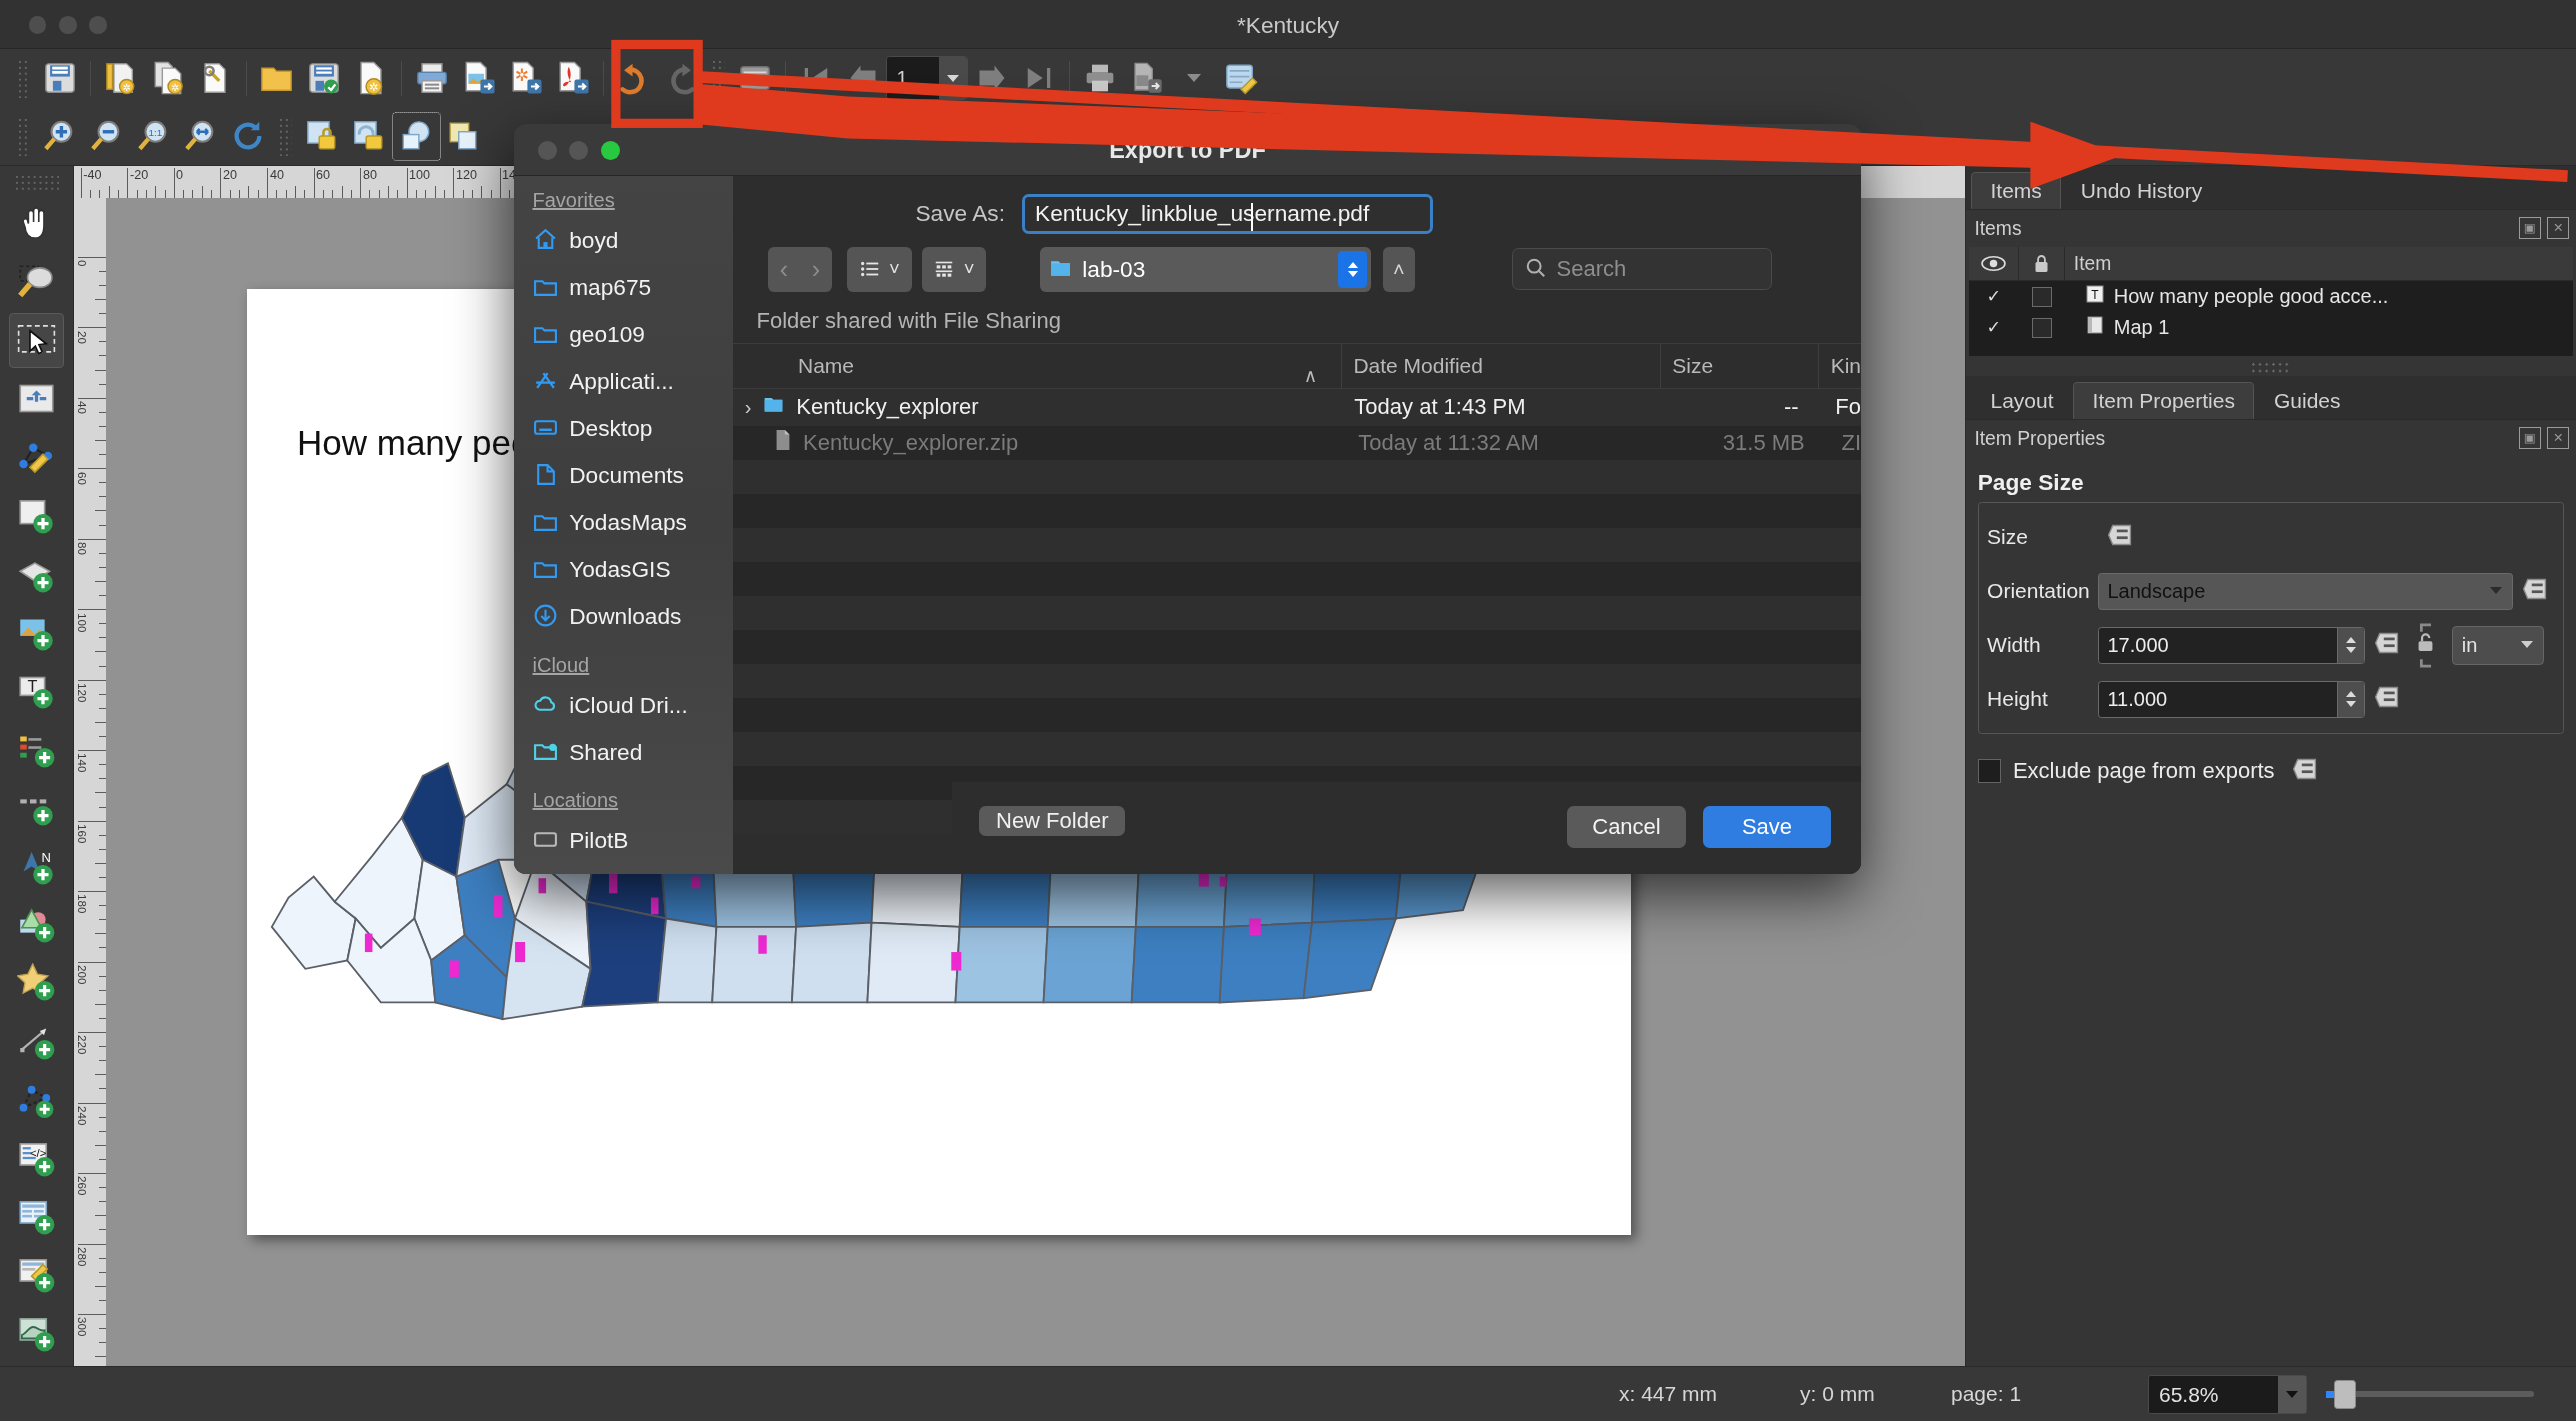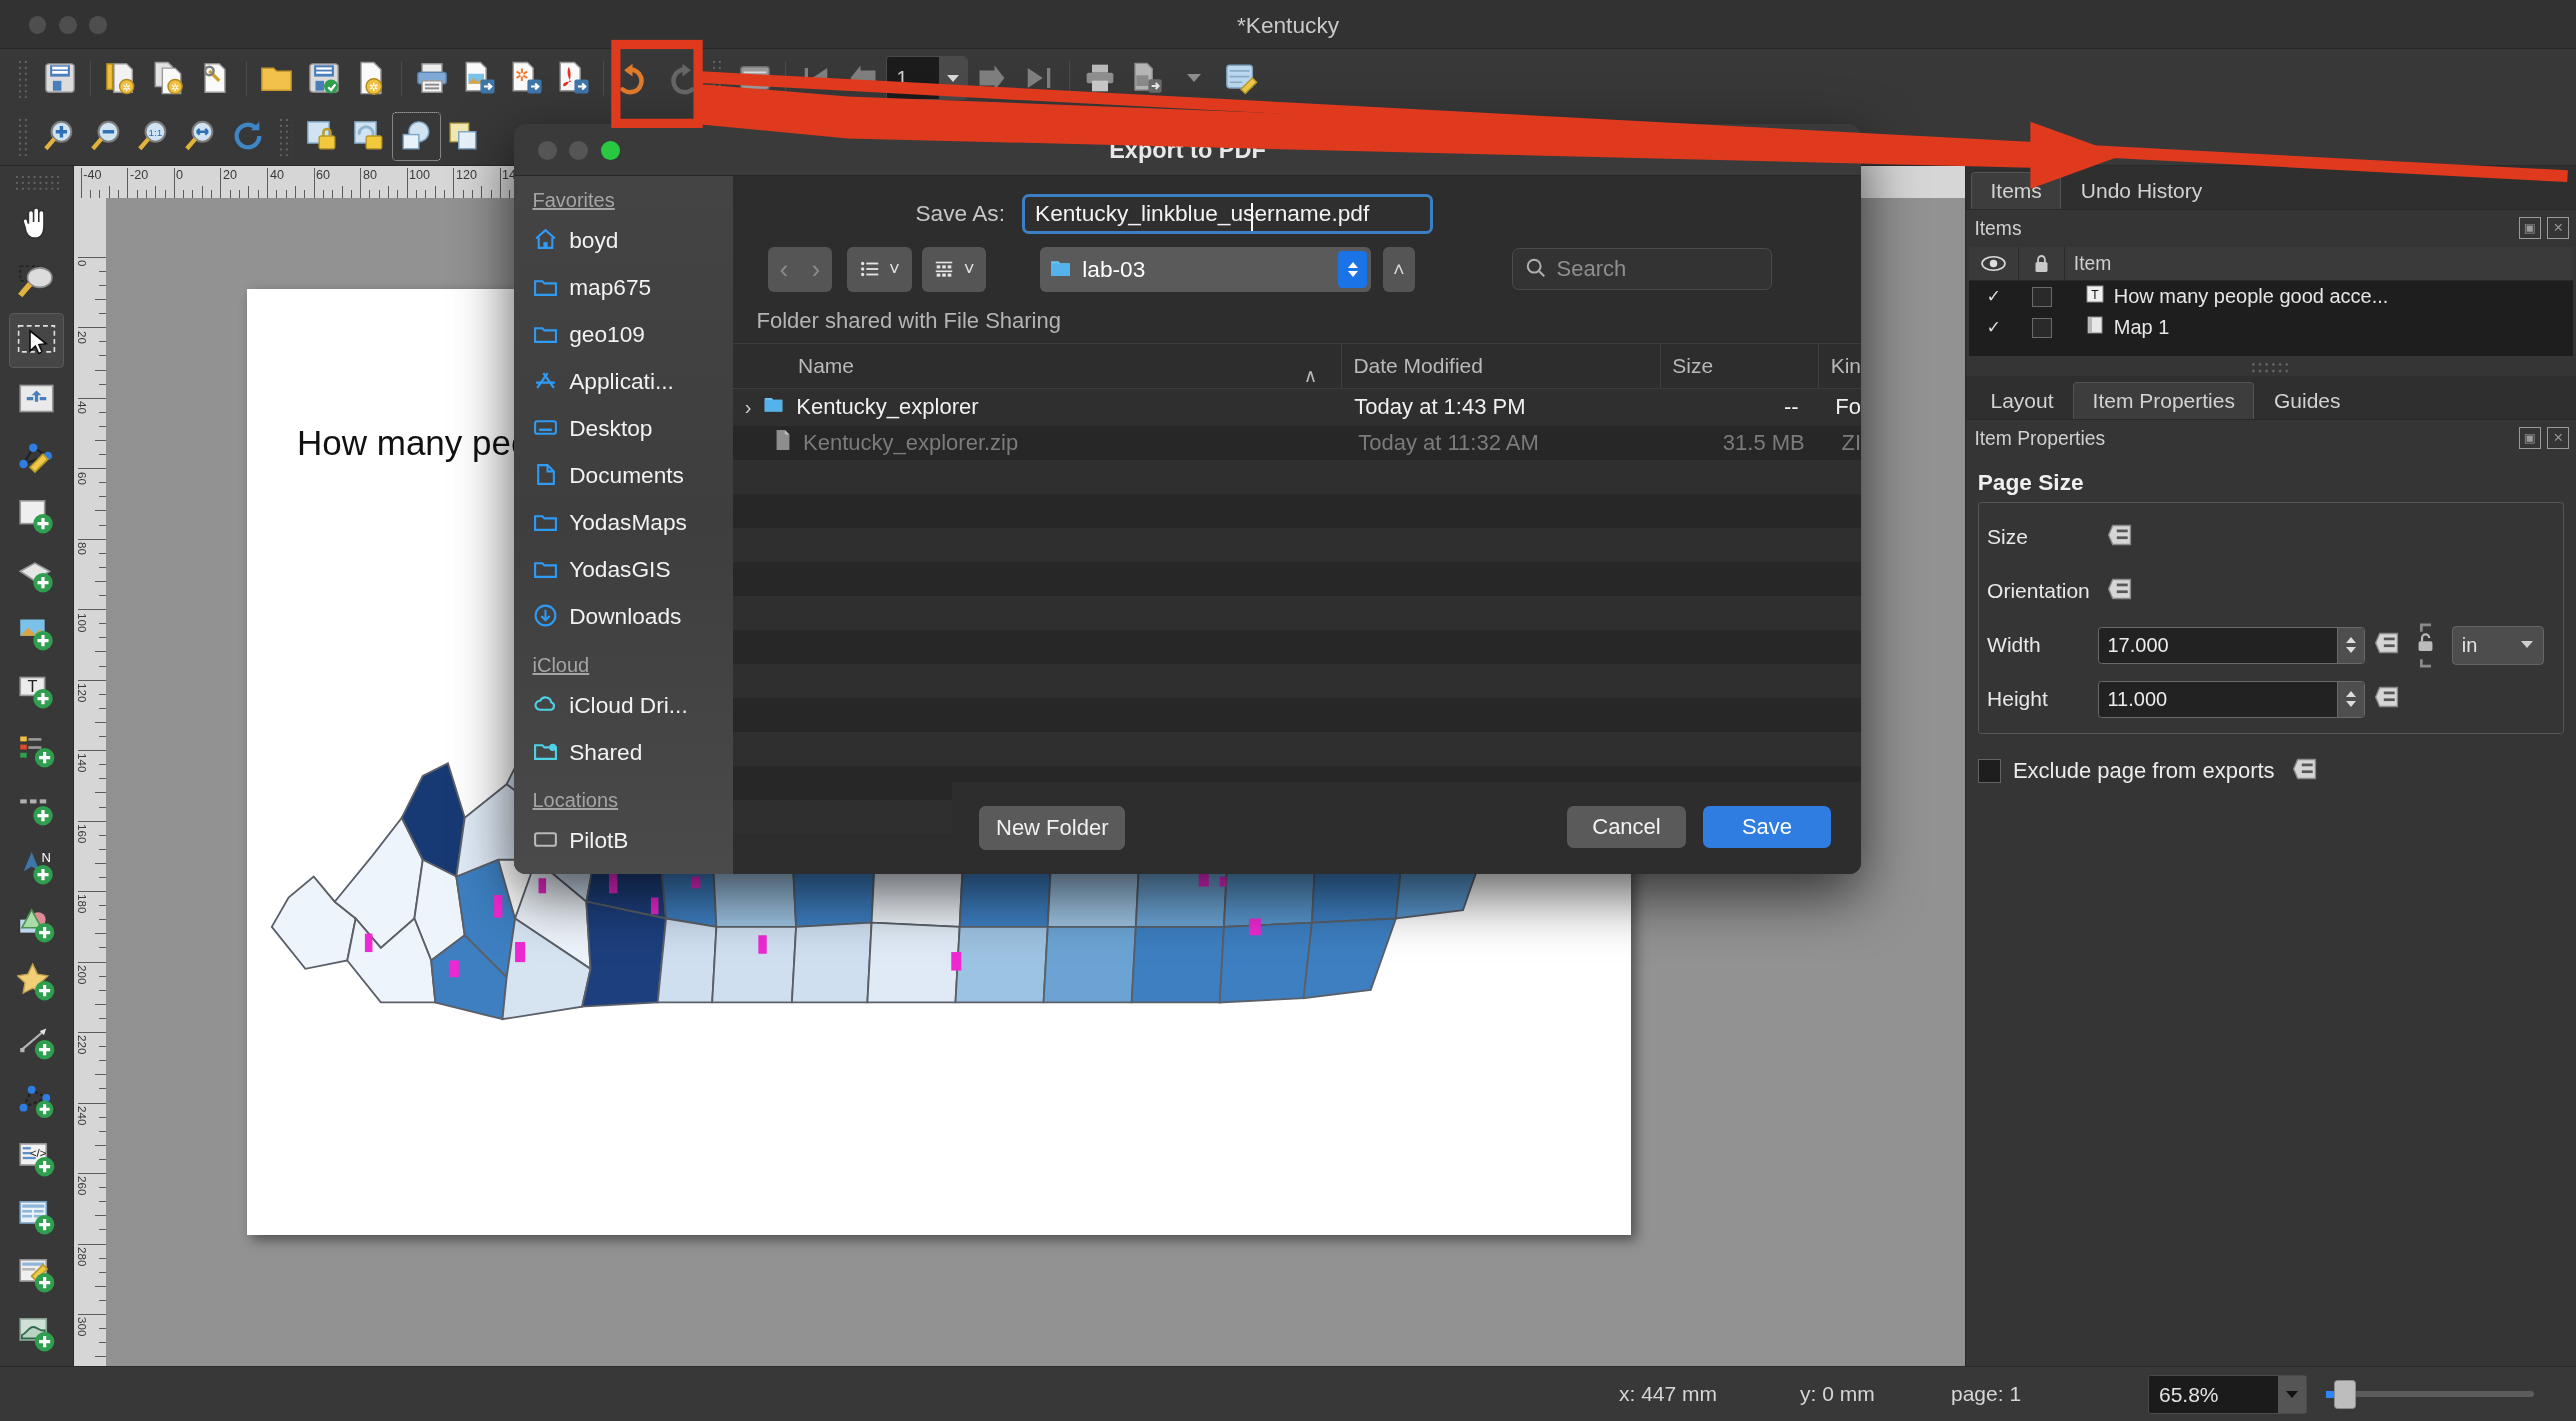--- a/index.html
+++ b/index.html
@@ -225,21 +225,21 @@
     display:flex; align-items:center;}
   .frow2{ display:flex; height:34px; align-items:center; font-size:22px; }
   .frow2.odd{ background:#2f2f2f; } .frow2.even{ background:#272727; }
   .frow2 .c1{ width:629px; display:flex; align-items:center; gap:10px; padding-left:11.7px; }
   .frow2 .c2{ width:331px; padding-left:11.7px; }
   .frow2 .c3{ width:164px; padding-left:11.7px; text-align:right; padding-right:25px;}
   .frow2 .c4{ flex:1; padding-left:11.7px; }
 
   .dlgfooter{ position:absolute; left:219px; right:0; bottom:0; height:92px;
     background:#2d2d2d; }
-  .newfolder{ position:absolute; left:27px; top:23.5px; height:44px; padding:0 17px;
+  .newfolder{ position:absolute; left:27px; top:23.5px; height:30px; padding:0 17px;
     background:#5a5a5a; border-radius:6.7px; display:flex; align-items:center;
     color:#f0f0f0; font-size:22px; }
   .cancelbtn{ position:absolute; right:175px; top:23.5px; width:119px; height:42px;
     background:#5a5a5a; border-radius:6.7px; display:flex; align-items:center;
     justify-content:center; color:#f4f4f4; font-size:22px; }
   .savebtn{ position:absolute; right:30px; top:23.5px; width:128px; height:42px;
     background:#2f7de1; border-radius:6.7px; display:flex; align-items:center;
     justify-content:center; color:#fff; font-size:22px; }
 
   
@@ -1113,20 +1113,24 @@
         <div class="databtn">
           <svg width="28.5" height="30" viewBox="0 0 20 22">
               <path d="M3 4h13v14H3l-3-7z" fill="#d6d6d6" stroke="#8a8a8a"></path>
               <rect x="6" y="7" width="8" height="2" fill="#555"></rect>
               <rect x="6" y="12" width="8" height="2" fill="#555"></rect>
             </svg>
         </div>
       </div>
       <div class="frow">
         <div class="flabel">Orientation</div>
+        <div class="fcombo">
+          <span>Landscape</span>
+          <div class="caret"></div>
+        </div>
         <div class="databtn">
           <svg width="28.5" height="30" viewBox="0 0 20 22">
               <path d="M3 4h13v14H3l-3-7z" fill="#d6d6d6" stroke="#8a8a8a"></path>
               <rect x="6" y="7" width="8" height="2" fill="#555"></rect>
               <rect x="6" y="12" width="8" height="2" fill="#555"></rect>
             </svg>
         </div>
       </div>
       <div class="frow">
         <div class="flabel">Width</div>

